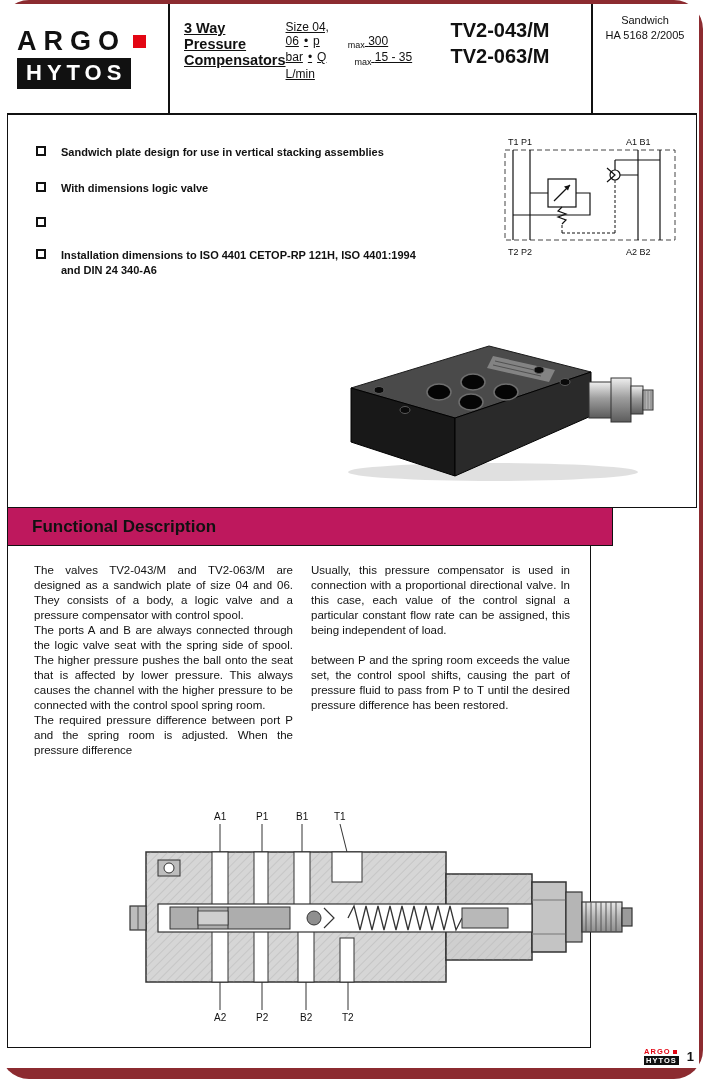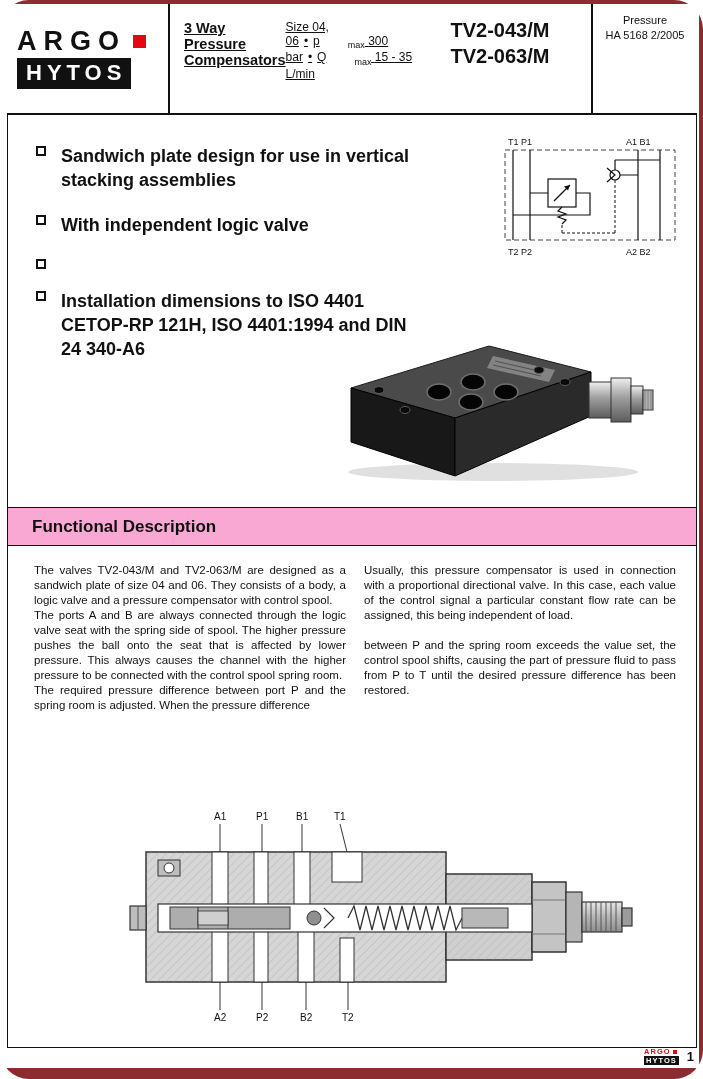--- a/index.html
+++ b/index.html
@@ -26,28 +26,28 @@
   .models-cell { width:168px; text-align:center; padding:14px 14px 0 0; font-size:20px; font-weight:bold; line-height:1.28; white-space:nowrap; }
   .doc-cell { width:106px; border-left:2px solid #111; display:flex; flex-direction:column; text-align:center; }
   .doc-top { padding:9px 2px 7px; font-weight:bold; font-size:13.5px; line-height:1.3; border-bottom:1.5px solid #111; }
   .doc-bottom { padding:9px 2px; font-size:11px; line-height:1.35; }
 
   
   .features-box { position:absolute; top:115px; left:7px; width:690px; height:393px; border:1.5px solid #111; border-top:none; background:#fff; }
   .features { position:absolute; top:30px; left:28px; list-style:none; width:430px; }
   .feature { display:flex; gap:15px; margin-bottom:21px; }
   .checkbox-icon { flex:0 0 auto; width:10px; height:10px; border:2px solid #111; margin-top:1px; background:#fff; }
-  .feature-text { font-size:18px; font-weight:bold; line-height:1.32; max-width:360px; }
+  .feature-text { font-size:11px; font-weight:bold; line-height:1.32; max-width:360px; }
   .schematic { position:absolute; top:20px; right:16px; width:180px; height:122px; }
   .photo { position:absolute; top:215px; left:335px; width:312px; height:152px; }
 
   
-  .func-head-box { position:absolute; top:508px; left:7px; width:690px; height:38px; border:1.5px solid #111; border-top:none; display:flex; align-items:center; padding-left:24px; background:#f9a8d4; }
+  .func-head-box { position:absolute; top:508px; left:7px; width:606px; height:38px; border:1.5px solid #111; border-top:none; display:flex; align-items:center; padding-left:24px; background:#be185d; }
   .func-head { font-size:17px; font-weight:bold; }
-  .desc-box { position:absolute; top:546px; left:7px; width:690px; height:502px; border:1.5px solid #111; border-top:none; background:#fff; }
+  .desc-box { position:absolute; top:546px; left:7px; width:584px; height:502px; border:1.5px solid #111; border-top:none; background:#fff; }
   .columns { display:flex; gap:18px; padding:17px 20px 0 26px; }
   .col { flex:1; font-size:11.5px; line-height:15px; text-align:justify; }
   .col p { margin:0; }
   .col.col2 p + p { margin-top:15px; }
   .drawing { position:absolute; top:262px; left:110px; width:520px; height:215px; }
 
   
   .footer { position:absolute; right:9px; bottom:14px; display:flex; align-items:flex-end; gap:8px; z-index:6; }
   .mini-logo { display:flex; flex-direction:column; line-height:1; }
   .mini-argo-row { display:flex; align-items:center; gap:2px; }
@@ -79,35 +79,35 @@
       <div class="subtitle">
         <span>Size 04, 06</span><span class="dot">•</span><span><span>p</span><sub>max</sub>&nbsp;<span>300 bar</span></span><span class="dot">•</span><span><span>Q</span><sub>max</sub>&nbsp;<span>15 - 35 L/min</span></span>
       </div>
     </div>
     <div class="models-cell">
       <div>TV2-043/M</div>
       <div>TV2-063/M</div>
     </div>
     <div class="doc-cell">
       <div class="doc-bottom">
-        <div>Pressure</div>
+        <div>Sandwich</div>
         <div>HA 5168  2/2005</div>
       </div>
     </div>
   </div>
 
   <div class="features-box">
     <ul class="features">
       <li class="feature">
         <span class="checkbox-icon"></span>
         <span class="feature-text">Sandwich plate design for use in vertical stacking assemblies</span>
       </li>
       <li class="feature">
         <span class="checkbox-icon"></span>
-        <span class="feature-text">With independent logic valve</span>
+        <span class="feature-text">With dimensions logic valve</span>
       </li>
       <li class="feature">
         <span class="checkbox-icon"></span>
       </li>
       <li class="feature">
         <span class="checkbox-icon"></span>
         <span class="feature-text">Installation dimensions to ISO 4401 CETOP-RP 121H, ISO 4401:1994 and DIN 24 340-A6</span>
       </li>
     </ul>
 

